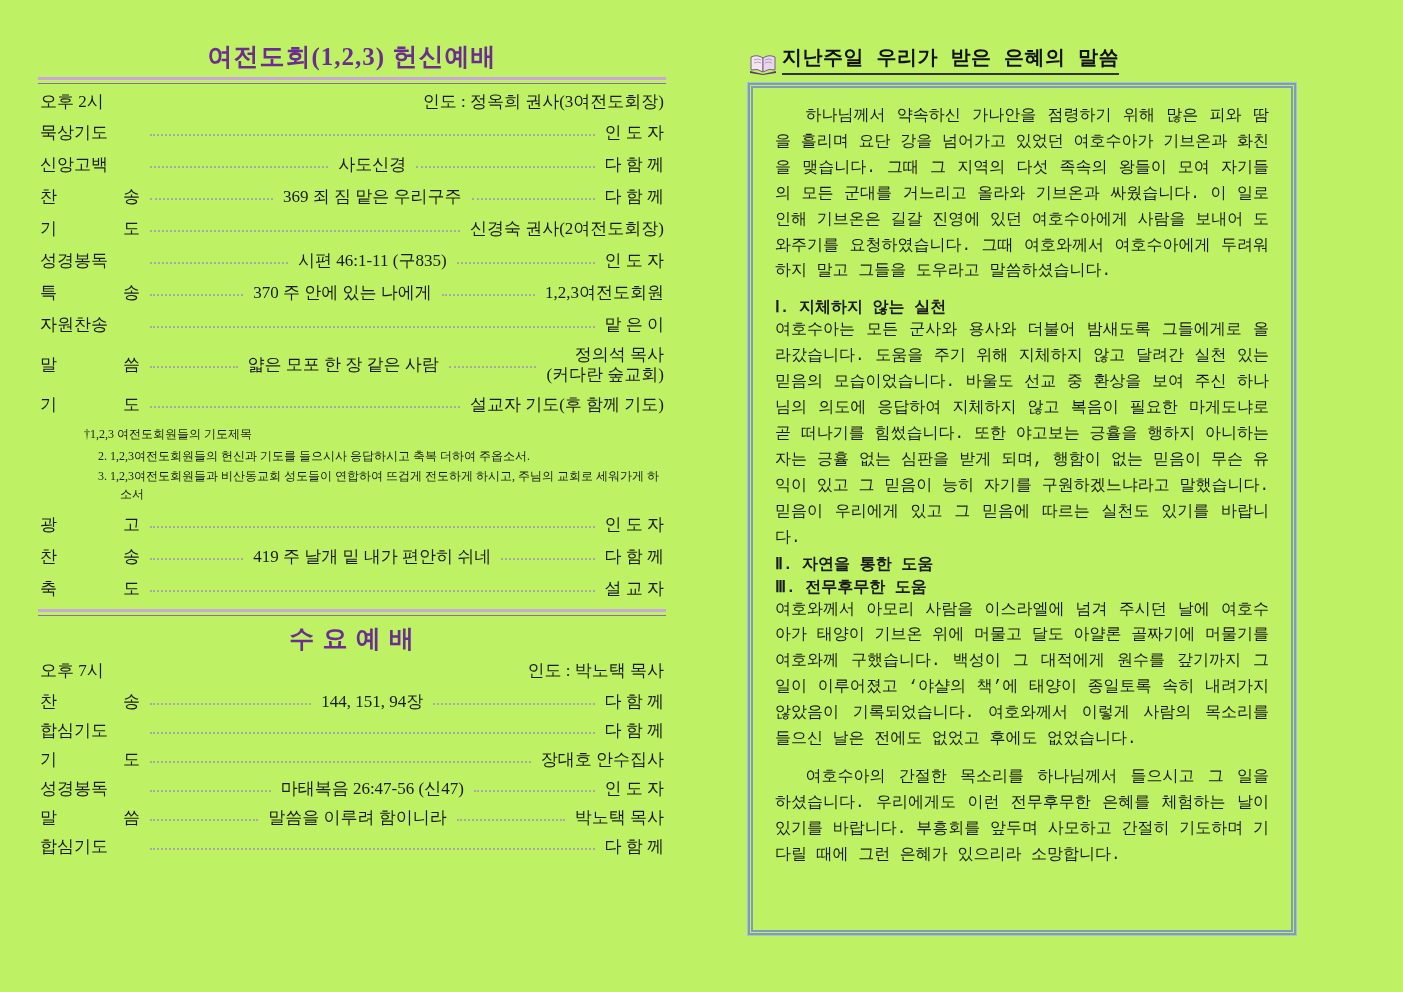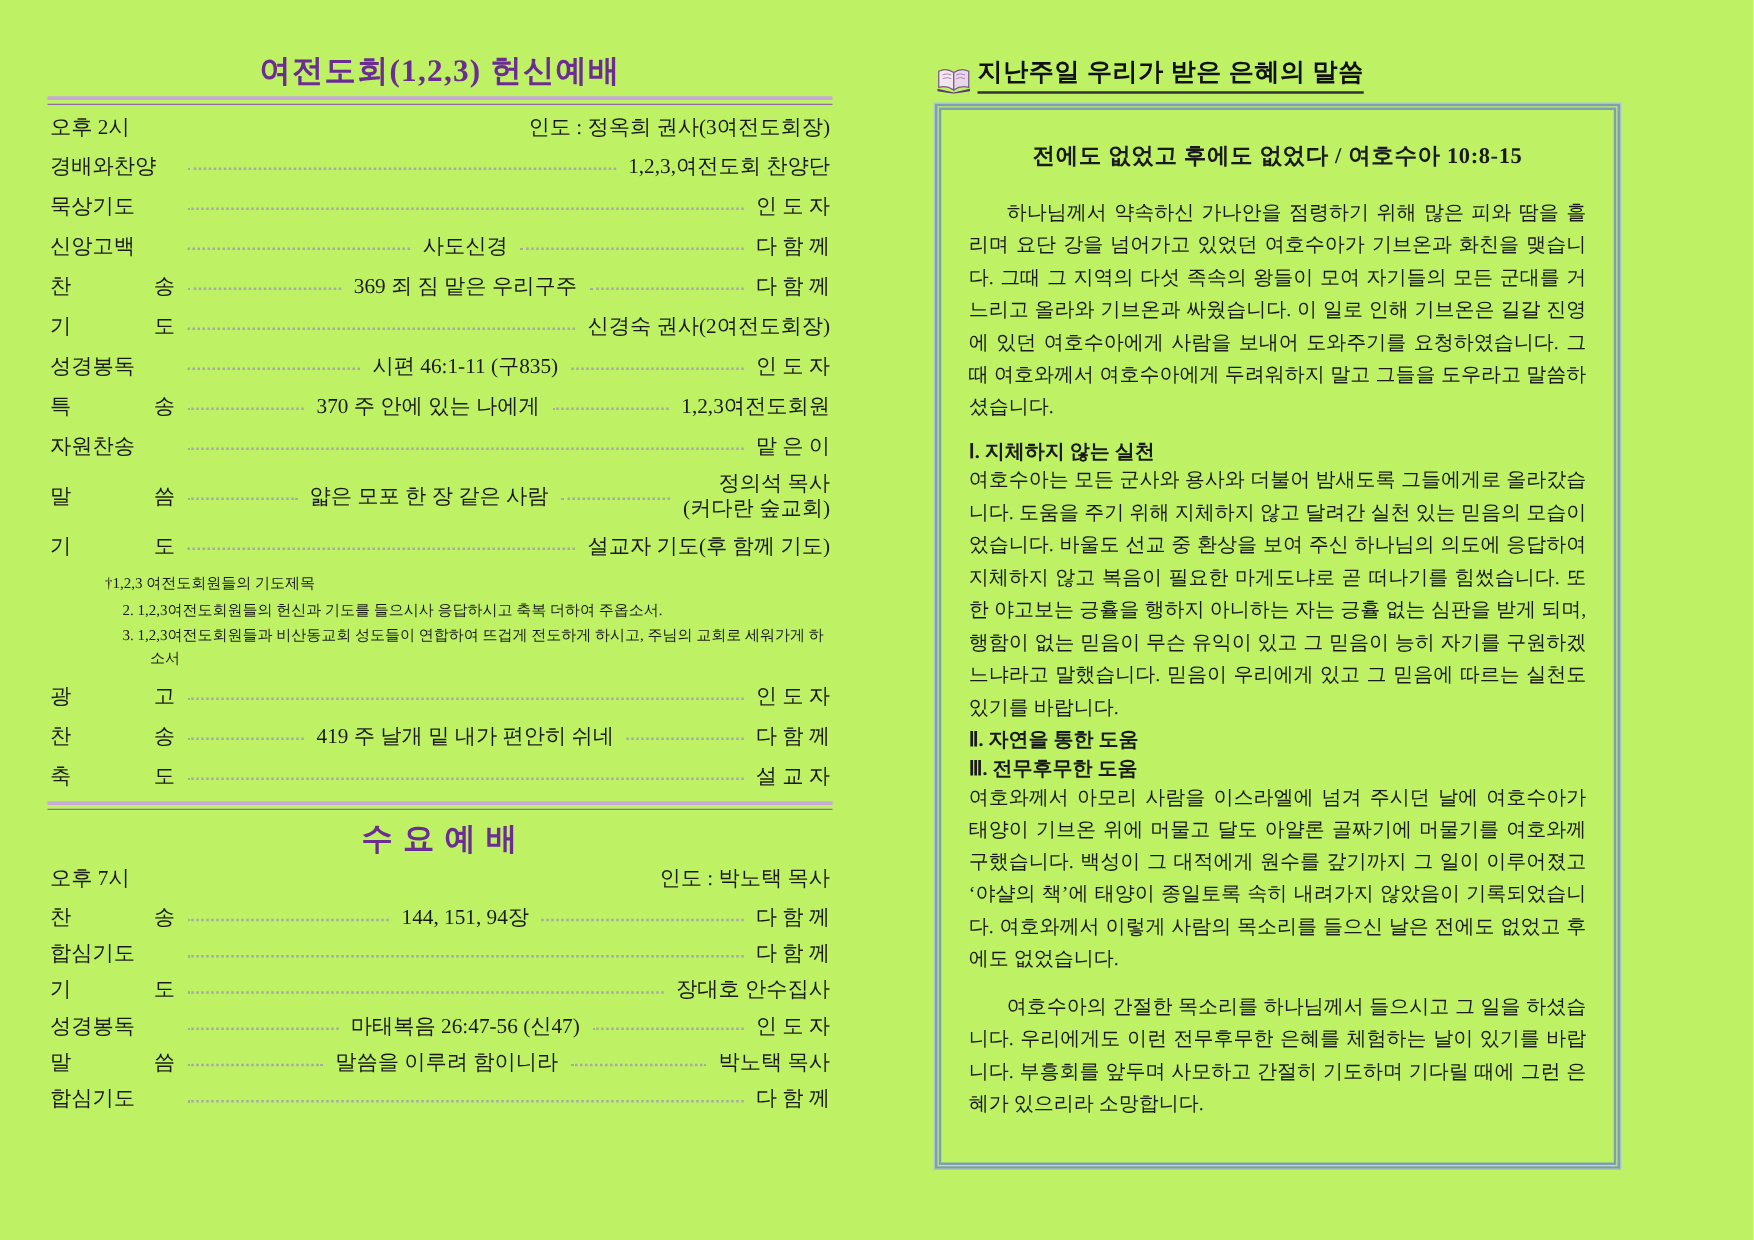--- a/index.html
+++ b/index.html
@@ -16,21 +16,21 @@
   .svc2 .order-row{margin-bottom:6px;}
   .olabel{flex:0 0 100px;text-align:justify;text-align-last:justify;white-space:nowrap;}
   .dots{flex:1 1 auto;min-width:16px;height:0;border-top:2px dotted #a8a8a8;margin:0 10px;align-self:center;position:relative;top:2px;}
   .ocenter{white-space:nowrap;text-align:center;}
   .oright{white-space:nowrap;text-align:right;line-height:1.15;}
   .prayer-block{margin:2px 0 10px 46px;font-size:12px;line-height:1.5;}
   .prayer-header{margin-bottom:4px;}
   .prayer-item{padding-left:22px;text-indent:-22px;margin:2px 0 2px 14px;}
 
   
-  .page-right{position:absolute;left:732px;top:44px;width:548px;font-family:Liberation Serif, serif;padding-left:16px;}
+  .page-right{position:absolute;left:732px;top:44px;width:548px;font-family:Liberation Mono, monospace;padding-left:16px;}
   .sermon-header{display:flex;align-items:flex-end;gap:4px;margin-bottom:8px;}
   .sermon-header-text{font-size:20px;font-weight:bold;color:#111;border-bottom:2px solid #333;padding-bottom:2px;letter-spacing:0.5px;}
   .book-icon{width:30px;height:24px;flex:0 0 auto;}
   .sermon-box{border:5px double #7f9db9;outline:1px solid #a9c0d4;min-height:852px;padding:16px 22px 14px 22px;box-sizing:border-box;}
   .sermon-title{text-align:center;font-size:18px;font-weight:bold;margin:8px 0 22px 0;letter-spacing:0.5px;}
   .sermon-par{font-size:16px;line-height:1.62;text-align:justify;margin:0 0 12px 0;}
   .indent{text-indent:1.9em;}
   .sec-head{font-size:16px;font-weight:bold;margin:2px 0 0 0;}
   .sec-body{font-size:16px;line-height:1.62;text-align:justify;margin:0;}
 </style>
@@ -44,25 +44,20 @@
     <div class="svc-title">여전도회(1,2,3) 헌신예배</div>
     <div class="rule"></div>
 
     <div class="time-row">
       <span>오후 2시</span>
       <span>인도 : 정옥희 권사(3여전도회장)</span>
     </div>
 
     <div class="order-rows">
         <div class="order-row">
-          <span class="olabel">경배와찬양</span>
-          <span class="dots"></span>
-          <span class="oright">1,2,3,여전도회 찬양단</span>
-        </div>
-        <div class="order-row">
           <span class="olabel">묵상기도</span>
           <span class="dots"></span>
           <span class="oright">인 도 자</span>
         </div>
         <div class="order-row">
           <span class="olabel">신앙고백</span>
           <span class="dots"></span>
           <span class="ocenter">사도신경</span>
           <span class="dots"></span>
           <span class="oright">다 함 께</span>
@@ -199,21 +194,20 @@
       <svg class="book-icon" viewBox="0 0 30 24">
         <path d="M2 20 L15 23 L28 20 L28 22 L15 24 L2 22 Z" fill="#5a3a6e"></path>
         <path d="M3 6 Q9 3 15 7 L15 21 Q9 17 3 19 Z" fill="#f3e6ef" stroke="#7a5a8a" stroke-width="1"></path>
         <path d="M27 6 Q21 3 15 7 L15 21 Q21 17 27 19 Z" fill="#e8d7e8" stroke="#7a5a8a" stroke-width="1"></path>
         <path d="M6 9 Q10 7 13 9 M6 12 Q10 10 13 12 M17 9 Q20 7 24 9 M17 12 Q20 10 24 12" stroke="#a989b5" stroke-width="0.8" fill="none"></path>
       </svg>
       <span class="sermon-header-text">지난주일 우리가 받은 은혜의 말씀</span>
     </div>
 
     <div class="sermon-box">
-      <div class="sermon-title">전에도 없었고 후에도 없었다 / 여호수아 10:8-15</div>
       <p class="sermon-par indent">하나님께서 약속하신 가나안을 점령하기 위해 많은 피와 땀을 흘리며 요단 강을 넘어가고 있었던 여호수아가 기브온과 화친을 맺습니다. 그때 그 지역의 다섯 족속의 왕들이 모여 자기들의 모든 군대를 거느리고 올라와 기브온과 싸웠습니다. 이 일로 인해 기브온은 길갈 진영에 있던 여호수아에게 사람을 보내어 도와주기를 요청하였습니다. 그때 여호와께서 여호수아에게 두려워하지 말고 그들을 도우라고 말씀하셨습니다.</p>
       <div id="sermon-sections">
           <div class="sec-head">Ⅰ. 지체하지 않는 실천</div>
           <p class="sec-body">여호수아는 모든 군사와 용사와 더불어 밤새도록 그들에게로 올라갔습니다. 도움을 주기 위해 지체하지 않고 달려간 실천 있는 믿음의 모습이었습니다. 바울도 선교 중 환상을 보여 주신 하나님의 의도에 응답하여 지체하지 않고 복음이 필요한 마게도냐로 곧 떠나기를 힘썼습니다. 또한 야고보는 긍휼을 행하지 아니하는 자는 긍휼 없는 심판을 받게 되며, 행함이 없는 믿음이 무슨 유익이 있고 그 믿음이 능히 자기를 구원하겠느냐라고 말했습니다. 믿음이 우리에게 있고 그 믿음에 따르는 실천도 있기를 바랍니다.</p>
           <div class="sec-head">Ⅱ. 자연을 통한 도움</div>
           <div class="sec-head">Ⅲ. 전무후무한 도움</div>
           <p class="sec-body">여호와께서 아모리 사람을 이스라엘에 넘겨 주시던 날에 여호수아가 태양이 기브온 위에 머물고 달도 아얄론 골짜기에 머물기를 여호와께 구했습니다. 백성이 그 대적에게 원수를 갚기까지 그 일이 이루어졌고 ‘야샬의 책’에 태양이 종일토록 속히 내려가지 않았음이 기록되었습니다. 여호와께서 이렇게 사람의 목소리를 들으신 날은 전에도 없었고 후에도 없었습니다.</p>
         </div>
       <p class="sermon-par indent" style="margin-top:12px">여호수아의 간절한 목소리를 하나님께서 들으시고 그 일을 하셨습니다. 우리에게도 이런 전무후무한 은혜를 체험하는 날이 있기를 바랍니다. 부흥회를 앞두며 사모하고 간절히 기도하며 기다릴 때에 그런 은혜가 있으리라 소망합니다.</p>
     </div>

